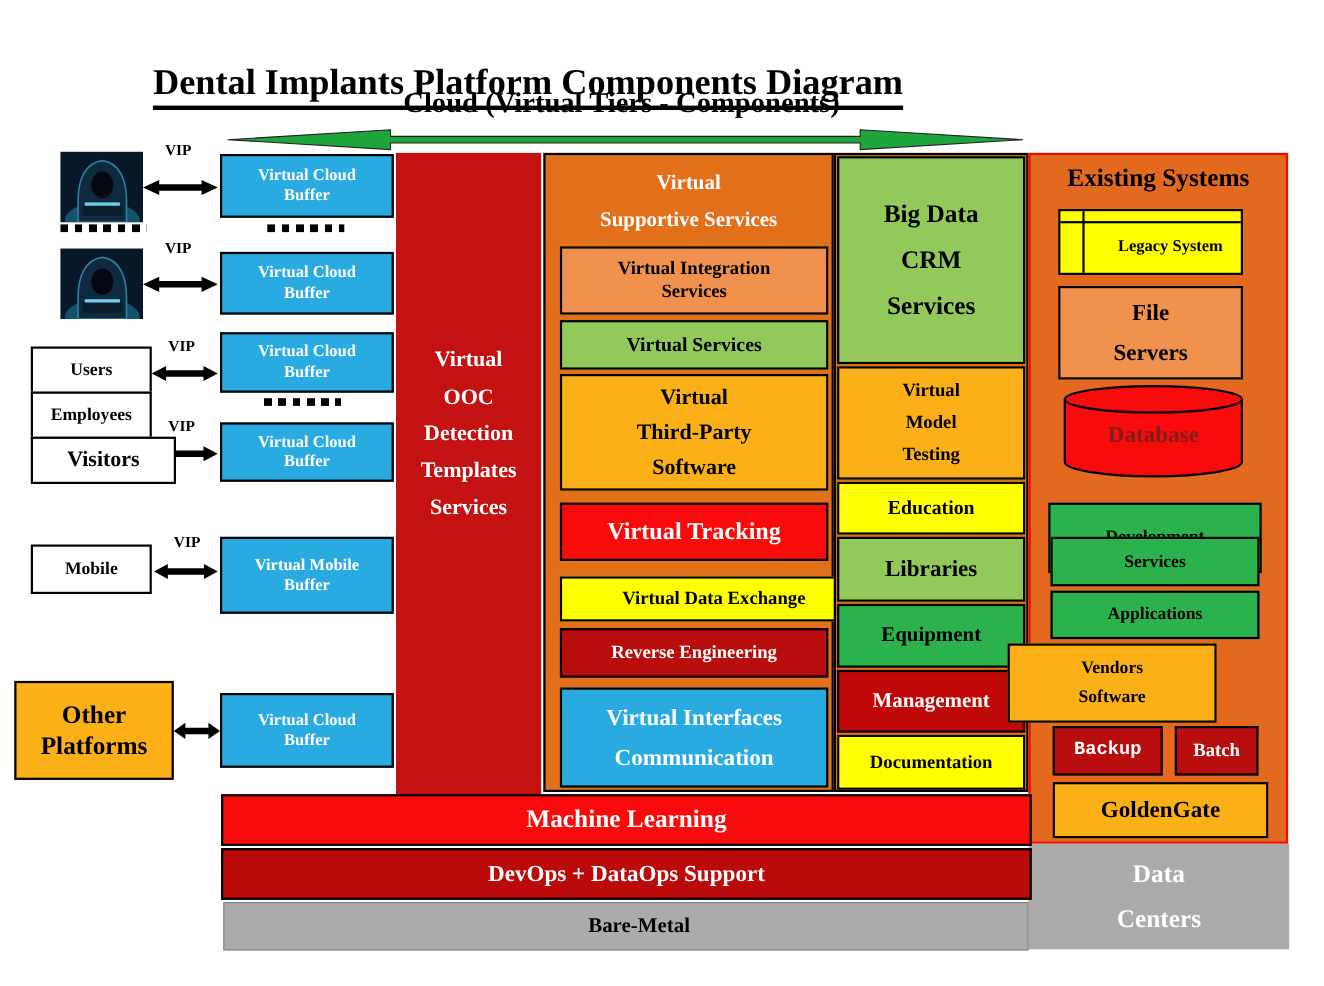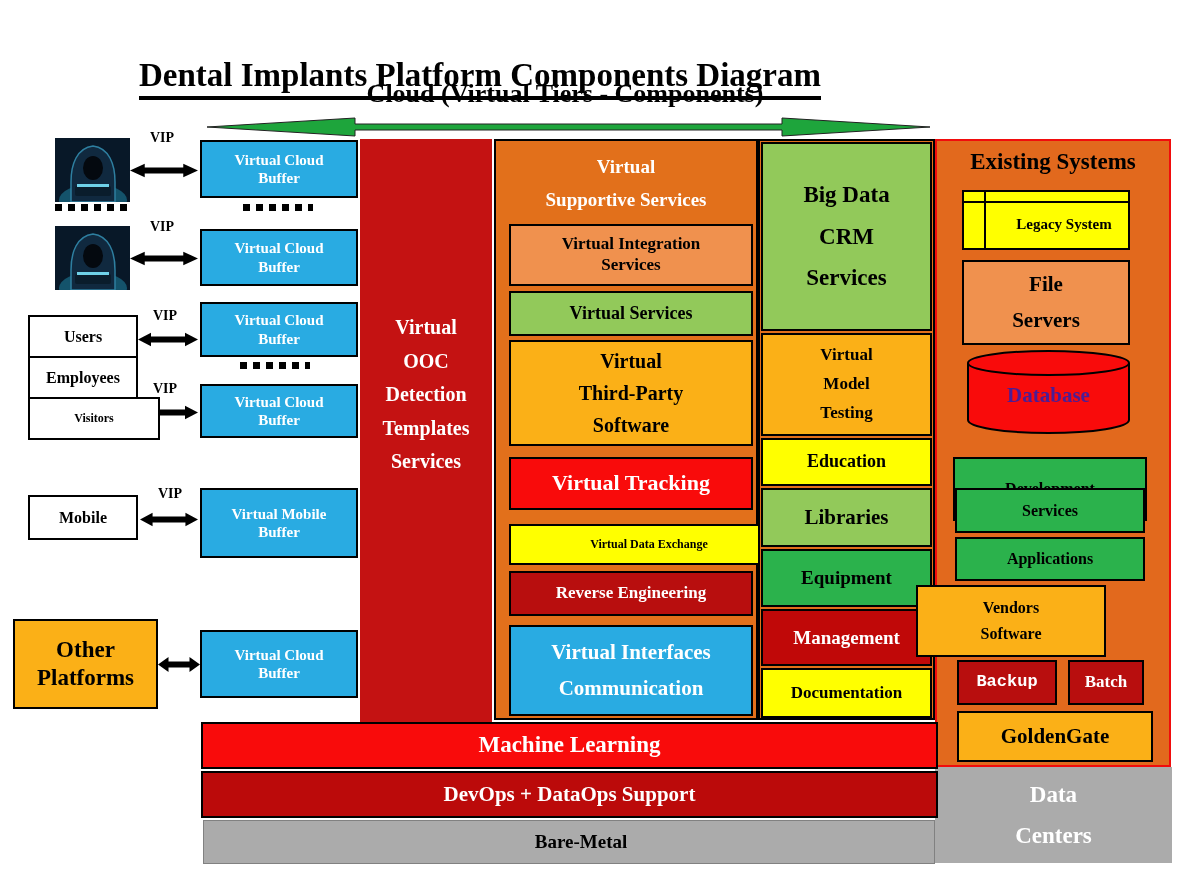--- a/index.html
+++ b/index.html
@@ -88,21 +88,21 @@
     </svg>
   <svg class="harrow" style="left:140px;top:510px;" width="58" height="19" viewBox="0 0 60 18" preserveAspectRatio="none">
       <polygon points="0,9 13,2.5 13,6.2 47,6.2 47,2.5 60,9 47,15.5 47,11.8 13,11.8 13,15.5" fill="#000"></polygon>
     </svg>
   <svg class="harrow" style="left:158px;top:655px;" width="42" height="19" viewBox="0 0 60 18" preserveAspectRatio="none">
       <polygon points="0,9 15,2 15,6.2 45,6.2 45,2 60,9 45,16 45,11.8 15,11.8 15,16" fill="#000"></polygon>
     </svg>
 
   <div class="box" style="left:28px;top:315px;width:110px;height:43px;font-size:16px;background:#fff;">Users</div>
   <div class="box" style="left:28px;top:356px;width:110px;height:43px;font-size:16px;background:#fff;">Employees</div>
-  <div class="box" style="left:28px;top:397px;width:132px;height:43px;font-size:12px;background:#fff;">Visitors</div>
+  <div class="box" style="left:28px;top:397px;width:132px;height:43px;font-size:20px;background:#fff;">Visitors</div>
   <div class="box" style="left:28px;top:495px;width:110px;height:45px;font-size:16px;background:#fff;">Mobile</div>
   <div class="box bg-amber" style="left:13px;top:619px;width:145px;height:90px;font-size:23px;">Other
 Platforms</div>
 
   <div class="box bg-blue" style="left:200px;top:140px;width:158px;height:58px;font-size:15px;">Virtual Cloud
 Buffer</div>
   <div class="box bg-blue" style="left:200px;top:229px;width:158px;height:57px;font-size:15px;">Virtual Cloud
 Buffer</div>
   <div class="box bg-blue" style="left:200px;top:302px;width:158px;height:55px;font-size:15px;">Virtual Cloud
 Buffer</div>
@@ -123,21 +123,21 @@
   <div class="col-orange" style="left:494px;top:139px;width:264px;height:581px;"></div>
   <div class="txt" style="left:500px;top:150px;width:252px;font-size:19px;color:#fff;line-height:1.75;">Virtual
 Supportive Services</div>
   <div class="box bg-lorange" style="left:509px;top:224px;width:244px;height:62px;font-size:17px;">Virtual Integration
 Services</div>
   <div class="box bg-lgreen" style="left:509px;top:291px;width:244px;height:45px;font-size:18px;">Virtual Services</div>
   <div class="box bg-amber" style="left:509px;top:340px;width:244px;height:106px;font-size:20px;line-height:1.6;">Virtual
 Third-Party
 Software</div>
   <div class="box bg-red" style="left:509px;top:457px;width:244px;height:53px;font-size:22px;">Virtual Tracking</div>
-  <div class="box bg-yellow" style="left:509px;top:524px;width:280px;height:41px;font-size:12px;text-align:right;">Virtual Data Exchange</div>
+  <div class="box bg-yellow" style="left:509px;top:524px;width:280px;height:41px;font-size:17px;text-align:right;">Virtual Data Exchange</div>
   <div class="box bg-darkred" style="left:509px;top:571px;width:244px;height:45px;font-size:17px;">Reverse Engineering</div>
   <div class="box bg-blue" style="left:509px;top:625px;width:244px;height:91px;font-size:21px;line-height:1.7;">Virtual Interfaces
 Communication</div>
 
   <div class="col-orange" style="left:758px;top:139px;width:177px;height:581px;"></div>
   <div class="box bg-lgreen" style="left:761px;top:142px;width:171px;height:189px;font-size:23px;line-height:1.8;">Big Data
 CRM
 Services</div>
   <div class="box bg-amber" style="left:761px;top:333px;width:171px;height:103px;font-size:17px;line-height:1.7;">Virtual
 Model
@@ -157,21 +157,21 @@
     <span style="position:relative;left:10px;top:4px;margin-left:16px;">Legacy System</span>
   </div>
 
   <div class="box bg-lorange" style="left:962px;top:260px;width:168px;height:85px;font-size:21px;line-height:1.7;">File
 Servers</div>
 
   <svg class="harrow" style="left:966px;top:349px;" width="165" height="87" viewBox="0 0 165 87">
     <path d="M2,14 L2,71 A80.5,13 0 0 0 163,71 L163,14" fill="#F90B0B" stroke="#000" stroke-width="2"></path>
     <ellipse cx="82.5" cy="14" rx="80.5" ry="12" fill="#F90B0B" stroke="#000" stroke-width="2"></ellipse>
   </svg>
-  <div class="txt" style="left:966px;top:382px;width:165px;font-size:21px;color:#4c1d95;">Database</div>
+  <div class="txt" style="left:966px;top:382px;width:165px;font-size:21px;color:#7f1d1d;">Database</div>
 
   <div class="box bg-green" style="left:953px;top:457px;width:194px;height:64px;font-size:16px;">Development</div>
   <div class="box bg-green" style="left:955px;top:488px;width:190px;height:45px;font-size:16px;">Services</div>
   <div class="box bg-green" style="left:955px;top:537px;width:190px;height:44px;font-size:16px;">Applications</div>
   <div class="box bg-amber" style="left:916px;top:585px;width:190px;height:72px;font-size:16px;line-height:1.6;">Vendors
 Software</div>
   <div class="box bg-darkred" style="left:957px;top:660px;width:100px;height:45px;font-size:17px;font-family:Liberation Mono, monospace;">Backup</div>
   <div class="box bg-darkred" style="left:1068px;top:660px;width:76px;height:45px;font-size:17px;">Batch</div>
   <div class="box bg-amber" style="left:957px;top:711px;width:196px;height:51px;font-size:21px;">GoldenGate</div>
 

